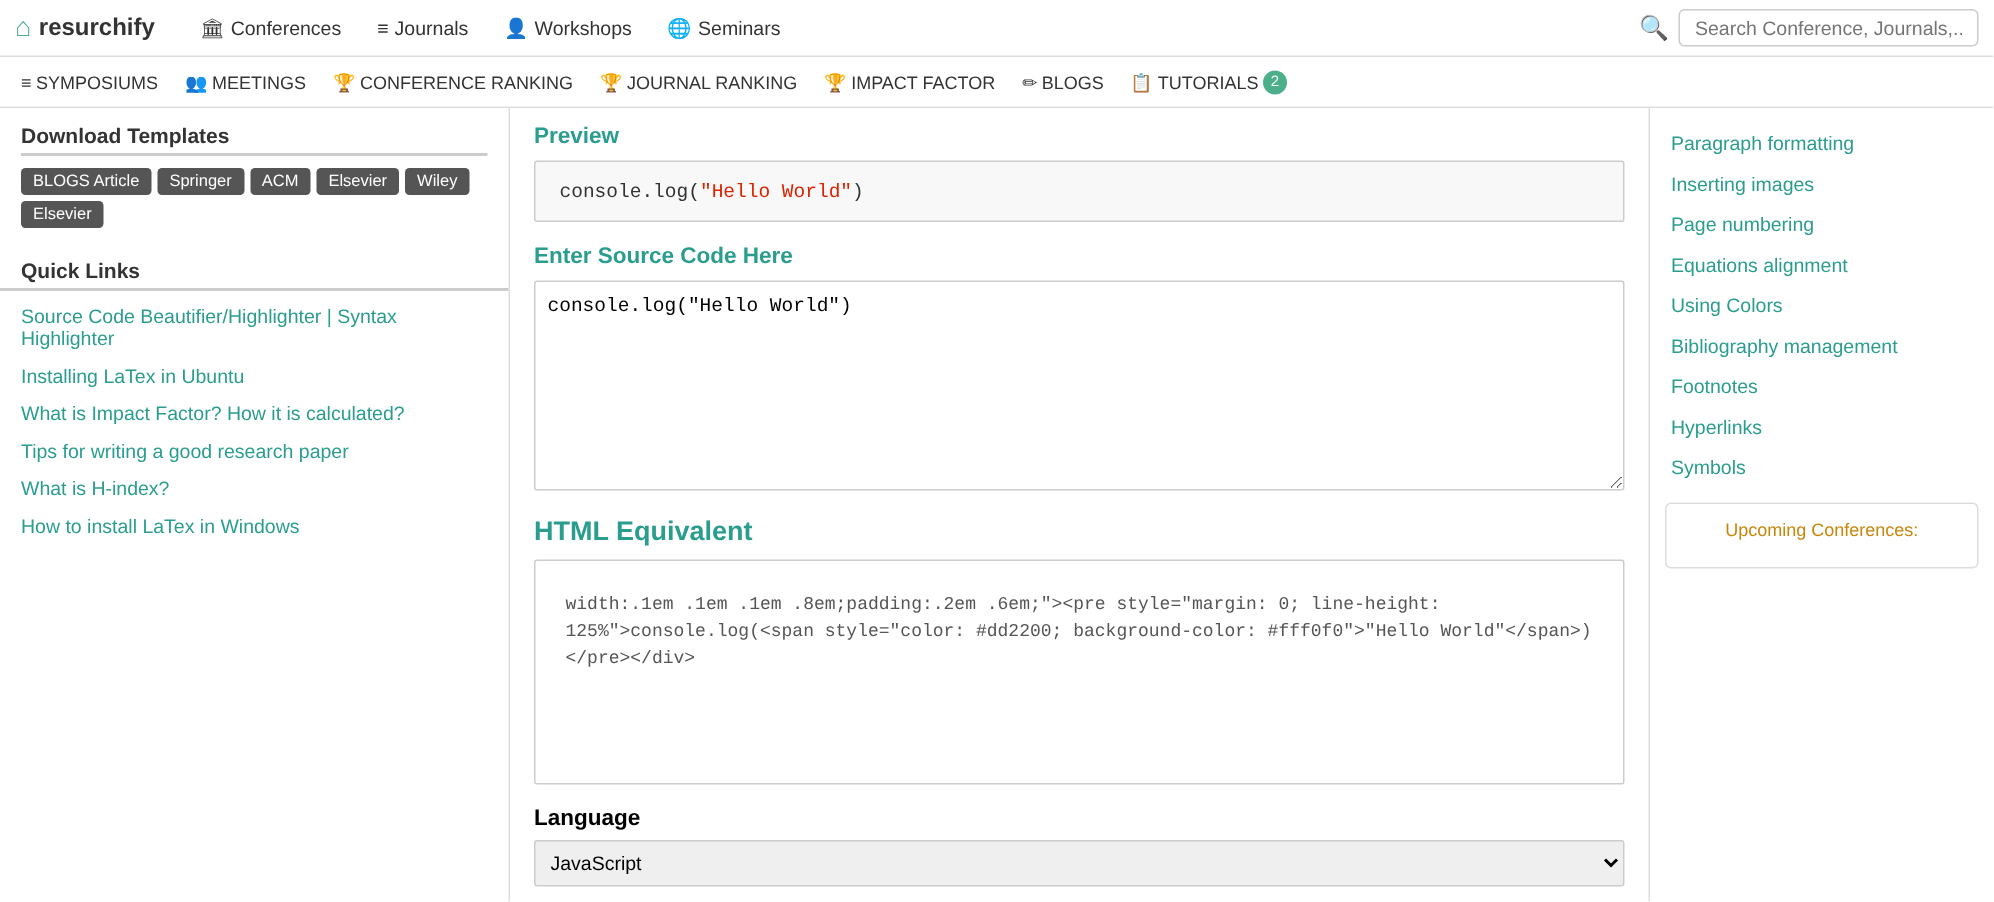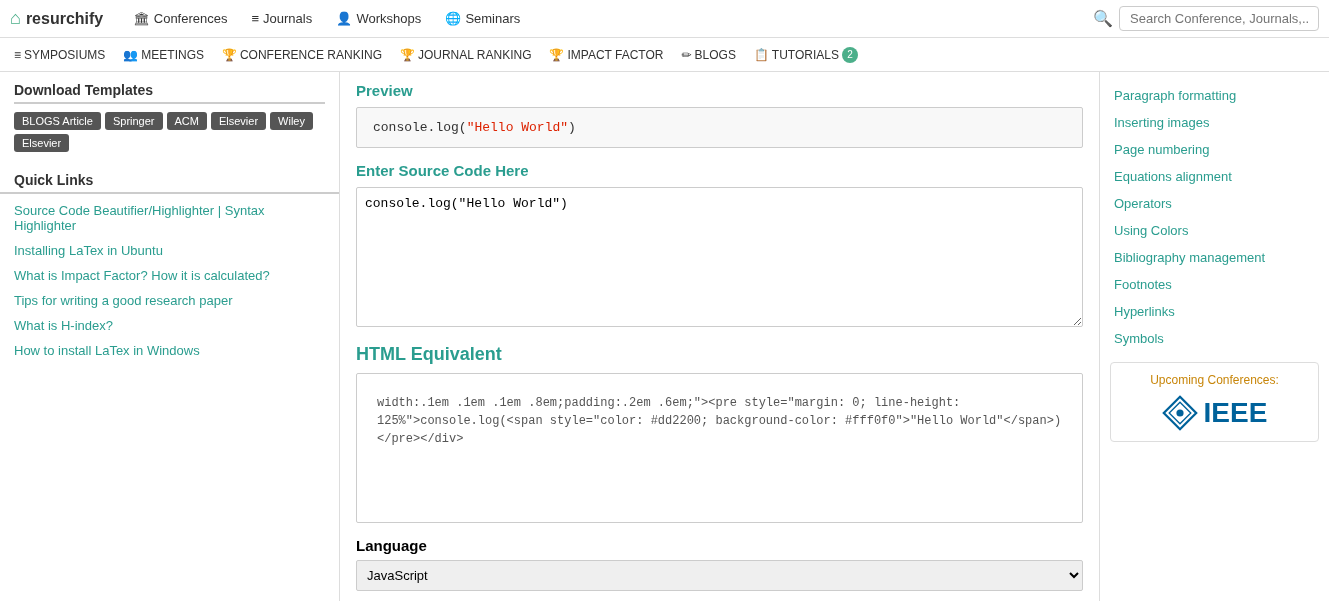--- a/index.html
+++ b/index.html
@@ -374,33 +374,24 @@
     <select class="language-select">
       <option>JavaScript</option>
     </select>
   </main>
 
   <aside class="right-sidebar">
     <a href="#" class="right-link">Paragraph formatting</a>
     <a href="#" class="right-link">Inserting images</a>
     <a href="#" class="right-link">Page numbering</a>
     <a href="#" class="right-link">Equations alignment</a>
-    <a href="#" class="right-link">Operators</a>
     <a href="#" class="right-link">Using Colors</a>
     <a href="#" class="right-link">Bibliography management</a>
     <a href="#" class="right-link">Footnotes</a>
     <a href="#" class="right-link">Hyperlinks</a>
     <a href="#" class="right-link">Symbols</a>
 
     <div class="upcoming-box">
       <div class="upcoming-title">Upcoming Conferences:</div>
-      <div class="ieee-logo">
-        <svg class="ieee-diamond" viewBox="0 0 40 40">
-          <polygon points="20,2 38,20 20,38 2,20" fill="none" stroke="#00629b" stroke-width="2.5"></polygon>
-          <polygon points="20,8 32,20 20,32 8,20" fill="none" stroke="#00629b" stroke-width="1.5"></polygon>
-          <circle cx="20" cy="20" r="4" fill="#00629b"></circle>
-        </svg>
-        <span class="ieee-text">IEEE</span>
-      </div>
     </div>
   </aside>
 
 </div>
 
 </body></html>

